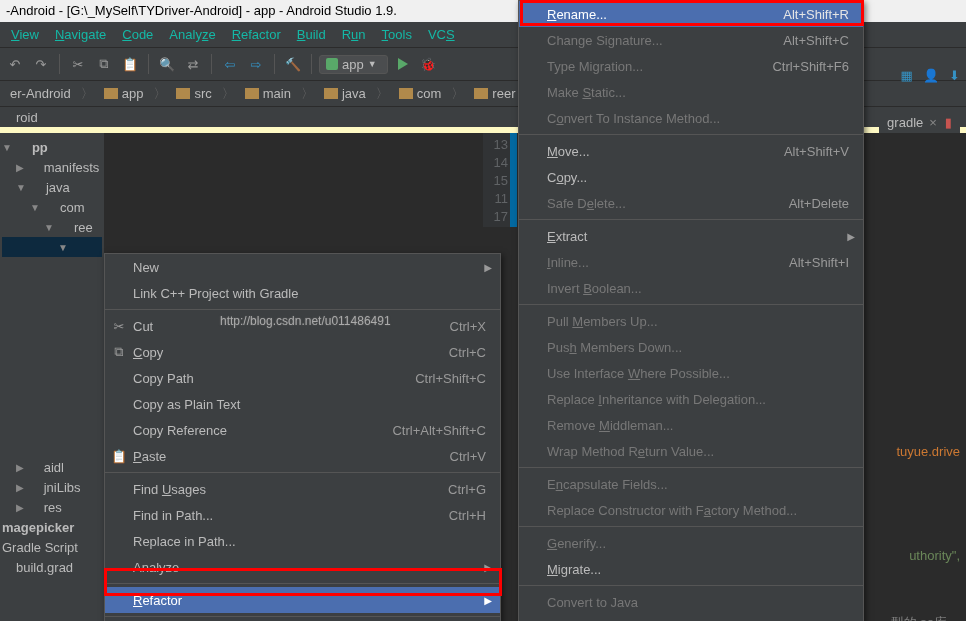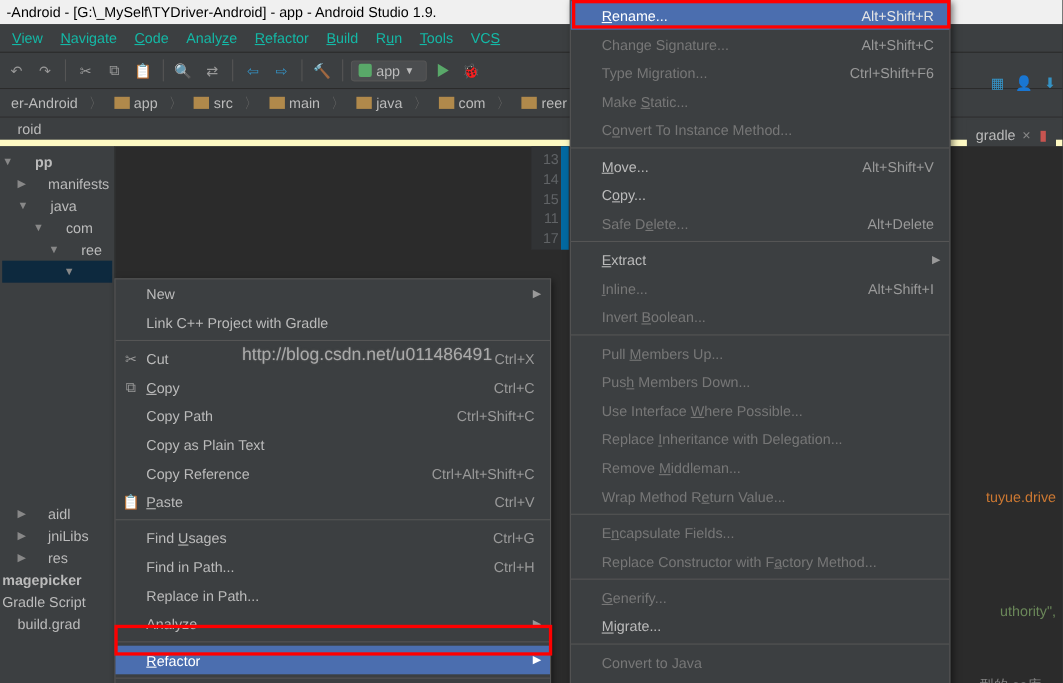--- a/index.html
+++ b/index.html
@@ -40,21 +40,21 @@
   .ctx-item.highlighted .sc{color:#e5e5e5;text-align:center;}
   .ctx-item.highlighted u{color:#fff;}
   .ctx-sep{height:1px;background:#555;margin:3px 0;}
   .ctx-item .arrow{position:absolute;right:8px;color:#999;font-size:10px;}
   .ctx-item.highlighted .arrow{color:#fff;}
   .ctx-item .mico{position:absolute;left:6px;width:16px;text-align:center;color:#999;}
   .highlight-box{position:absolute;border:3px solid #ff0000;pointer-events:none;z-index:50;}
   .right-tabs{position:absolute;right:0;top:110px;display:flex;align-items:center;gap:8px;background:#3c3f41;height:28px;padding:0 8px;border-bottom:1px solid #2b2b2b;}
   .right-tab{color:#bbb;display:flex;align-items:center;gap:4px;}
   .right-tab .x{color:#888;margin-left:2px;}
-  .watermark{position:absolute;top:314px;left:220px;color:#aaaaaa;font-size:16px;z-index:60;pointer-events:none;text-shadow:0 0 2px #666;}
+  .watermark{position:absolute;top:314px;left:220px;color:#aaaaaa;font-size:12px;z-index:60;pointer-events:none;text-shadow:0 0 2px #666;}
   .tb-green{width:0;height:0;border-left:10px solid #59a869;border-top:6px solid transparent;border-bottom:6px solid transparent;}
   .tb-bug{color:#499c54;}
   .app-ico{width:12px;height:12px;background:#59a869;border-radius:2px;}
   u{text-decoration:underline;}
   .code-snip{position:absolute;color:#a9b7c6;white-space:nowrap;margin-top:37px;}
 </style>
 </head>
 <body>
 
 <div class="titlebar">

